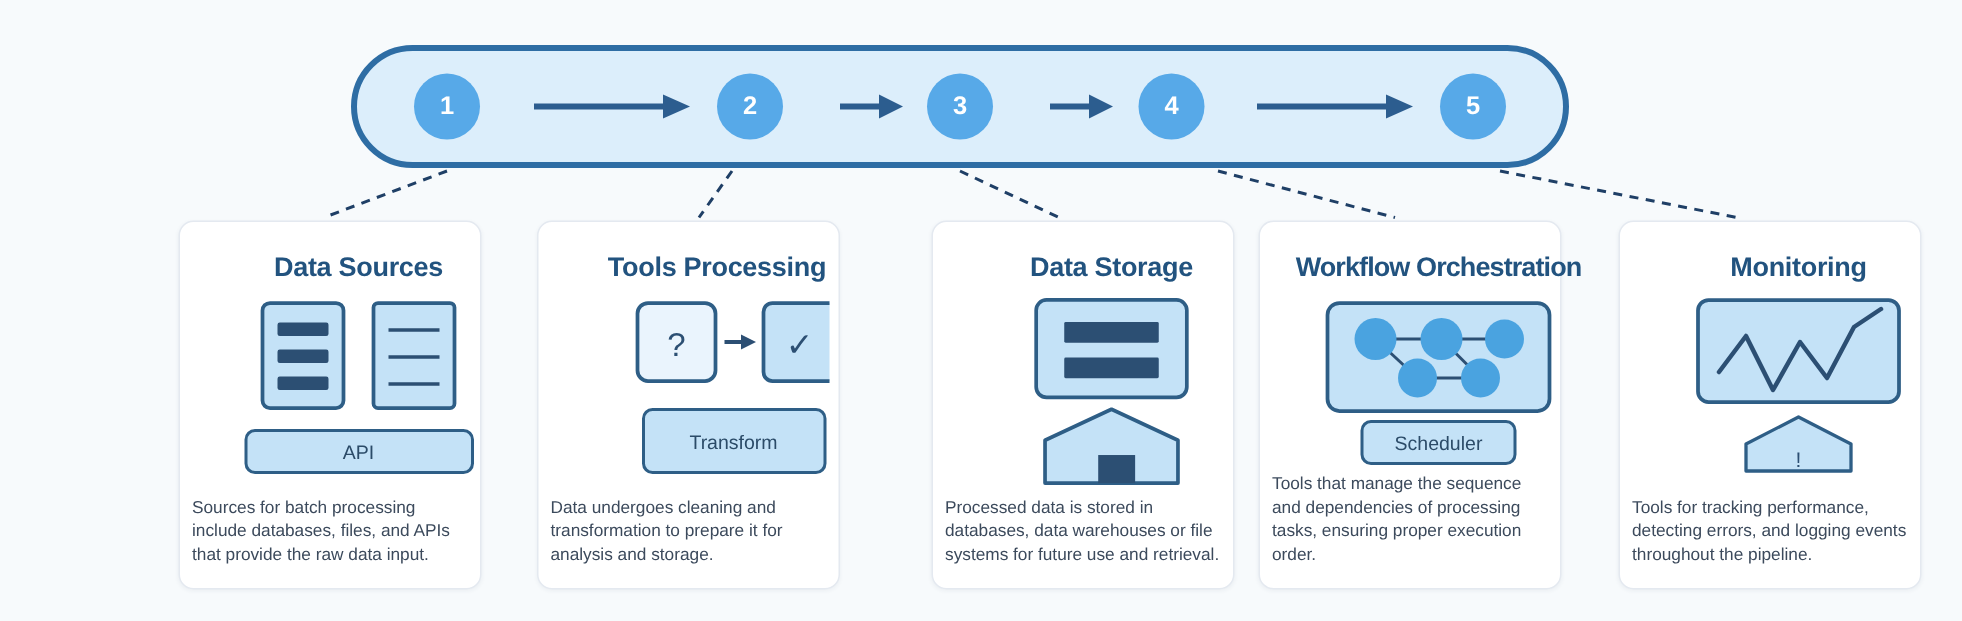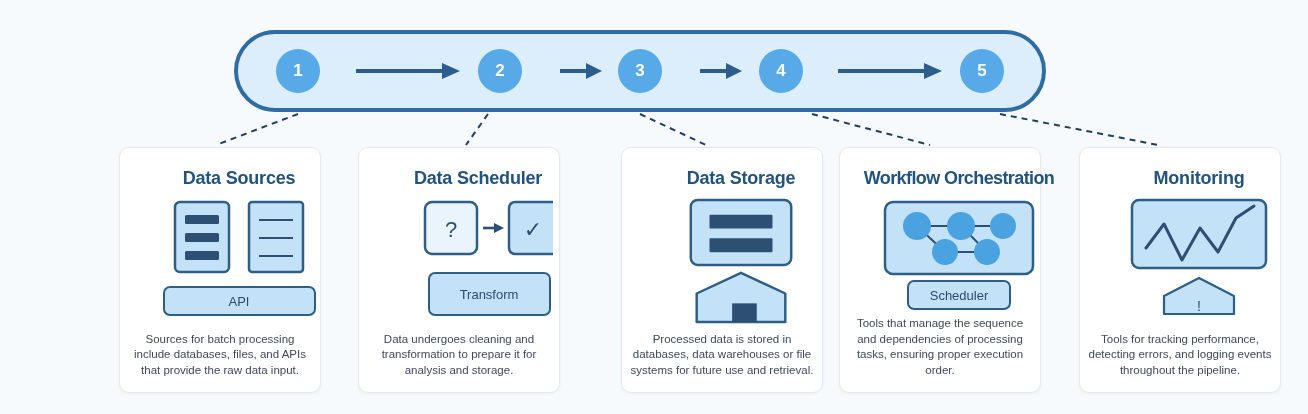--- a/index.html
+++ b/index.html
@@ -94,21 +94,20 @@
     justify-content: flex-start;
   }
   .card-desc {
     position: absolute;
     left: 8px;
     right: 8px;
     bottom: 14px;
     font-size: 11.5px;
     line-height: 15.5px;
     color: #3c4a5c;
-    text-align: center;
   }
   .pill {
     box-sizing: border-box;
     background: #c4e2f7;
     border: 2px solid #2e5e86;
     border-radius: 7px;
     color: #2b4b68;
     font-size: 13px;
     display: flex;
     align-items: center;
@@ -188,21 +187,21 @@
         </g>
       </svg>
       <div class="pill" style="width:153px; height:30px; margin-top:10px;">
         <span>API</span>
       </div>
     </div>
     <div class="card-desc">Sources for batch processing include databases, files, and APIs that provide the raw data input.</div>
   </div>
 
   <div class="card" id="card-2" style="left:358px;">
-    <div class="card-title">Data Scheduler</div>
+    <div class="card-title">Tools Processing</div>
     <div class="card-art">
       <svg width="150" height="62" viewBox="0 0 150 62">
         <g>
           <rect x="22" y="4" width="52" height="52" rx="7" fill="#eaf4fd" stroke="#2e5e86" stroke-width="2.5"></rect>
           <text x="48" y="39" font-family="Liberation Sans, sans-serif" font-size="22" fill="#2c4f73" text-anchor="middle">?</text>
         </g>
         <g>
           <line x1="80" y1="30" x2="92" y2="30" stroke="#2c4f73" stroke-width="2.6"></line>
           <polygon points="91,25 101,30 91,35" fill="#2c4f73"></polygon>
         </g>

